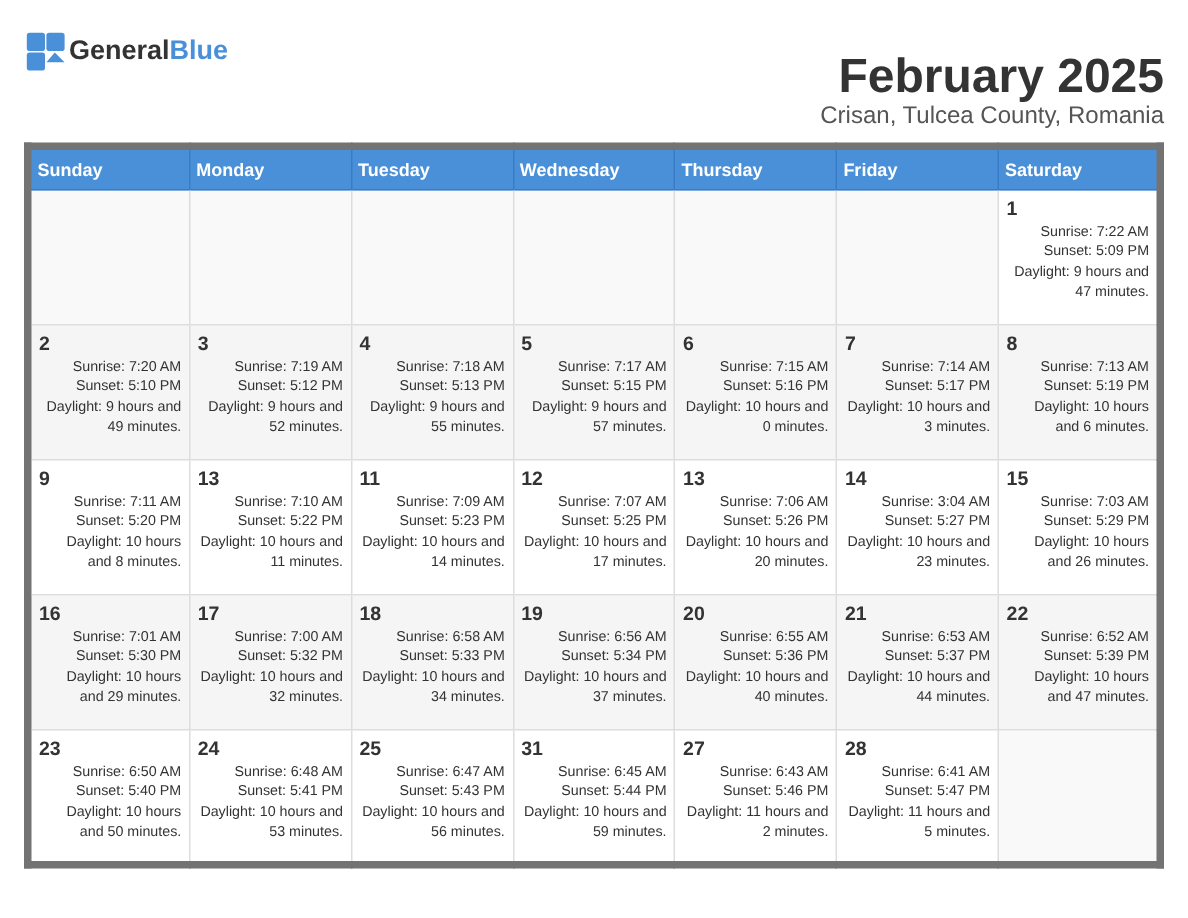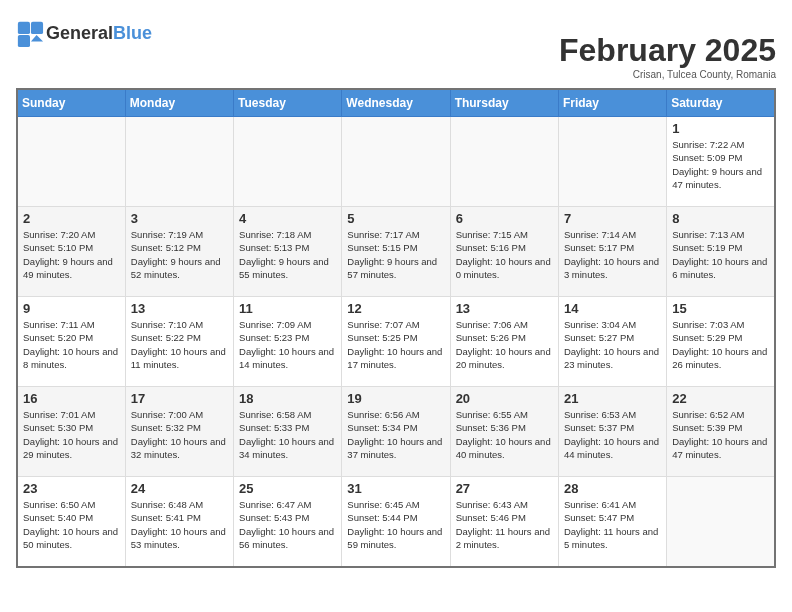--- a/index.html
+++ b/index.html
@@ -35,27 +35,27 @@
     .title-block {
       text-align: right;
       margin-top: 16px;
     }
     .month-title {
       font-size: 32px;
       font-weight: bold;
       color: #333;
     }
     .location-title {
-      font-size: 10px;
+      font-size: 16px;
       color: #555;
     }
     .calendar {
       width: 100%;
       border-collapse: collapse;
-      border: 2px solid #737373;
+      border: 5px solid #737373;
     }
     .calendar th {
       background: #4a90d9;
       color: #fff;
       font-size: 12px;
       font-weight: bold;
       padding: 6px 4px;
       text-align: left;
       border: 1px solid #3a7bc8;
     }
@@ -75,20 +75,21 @@
     .day-num {
       font-size: 13px;
       font-weight: bold;
       display: block;
       margin-bottom: 2px;
     }
     .day-info {
       font-size: 9.5px;
       line-height: 1.4;
       color: #333;
+      text-align: right;
     }
     tr:nth-child(odd) td { background: #fff; }
     tr:nth-child(even) td { background: #f5f5f5; }
     tr:nth-child(even) td.empty { background: #f0f0f0; }
   </style>
 </head>
 <body>
 
 <div class="header">
   <div class="logo">

